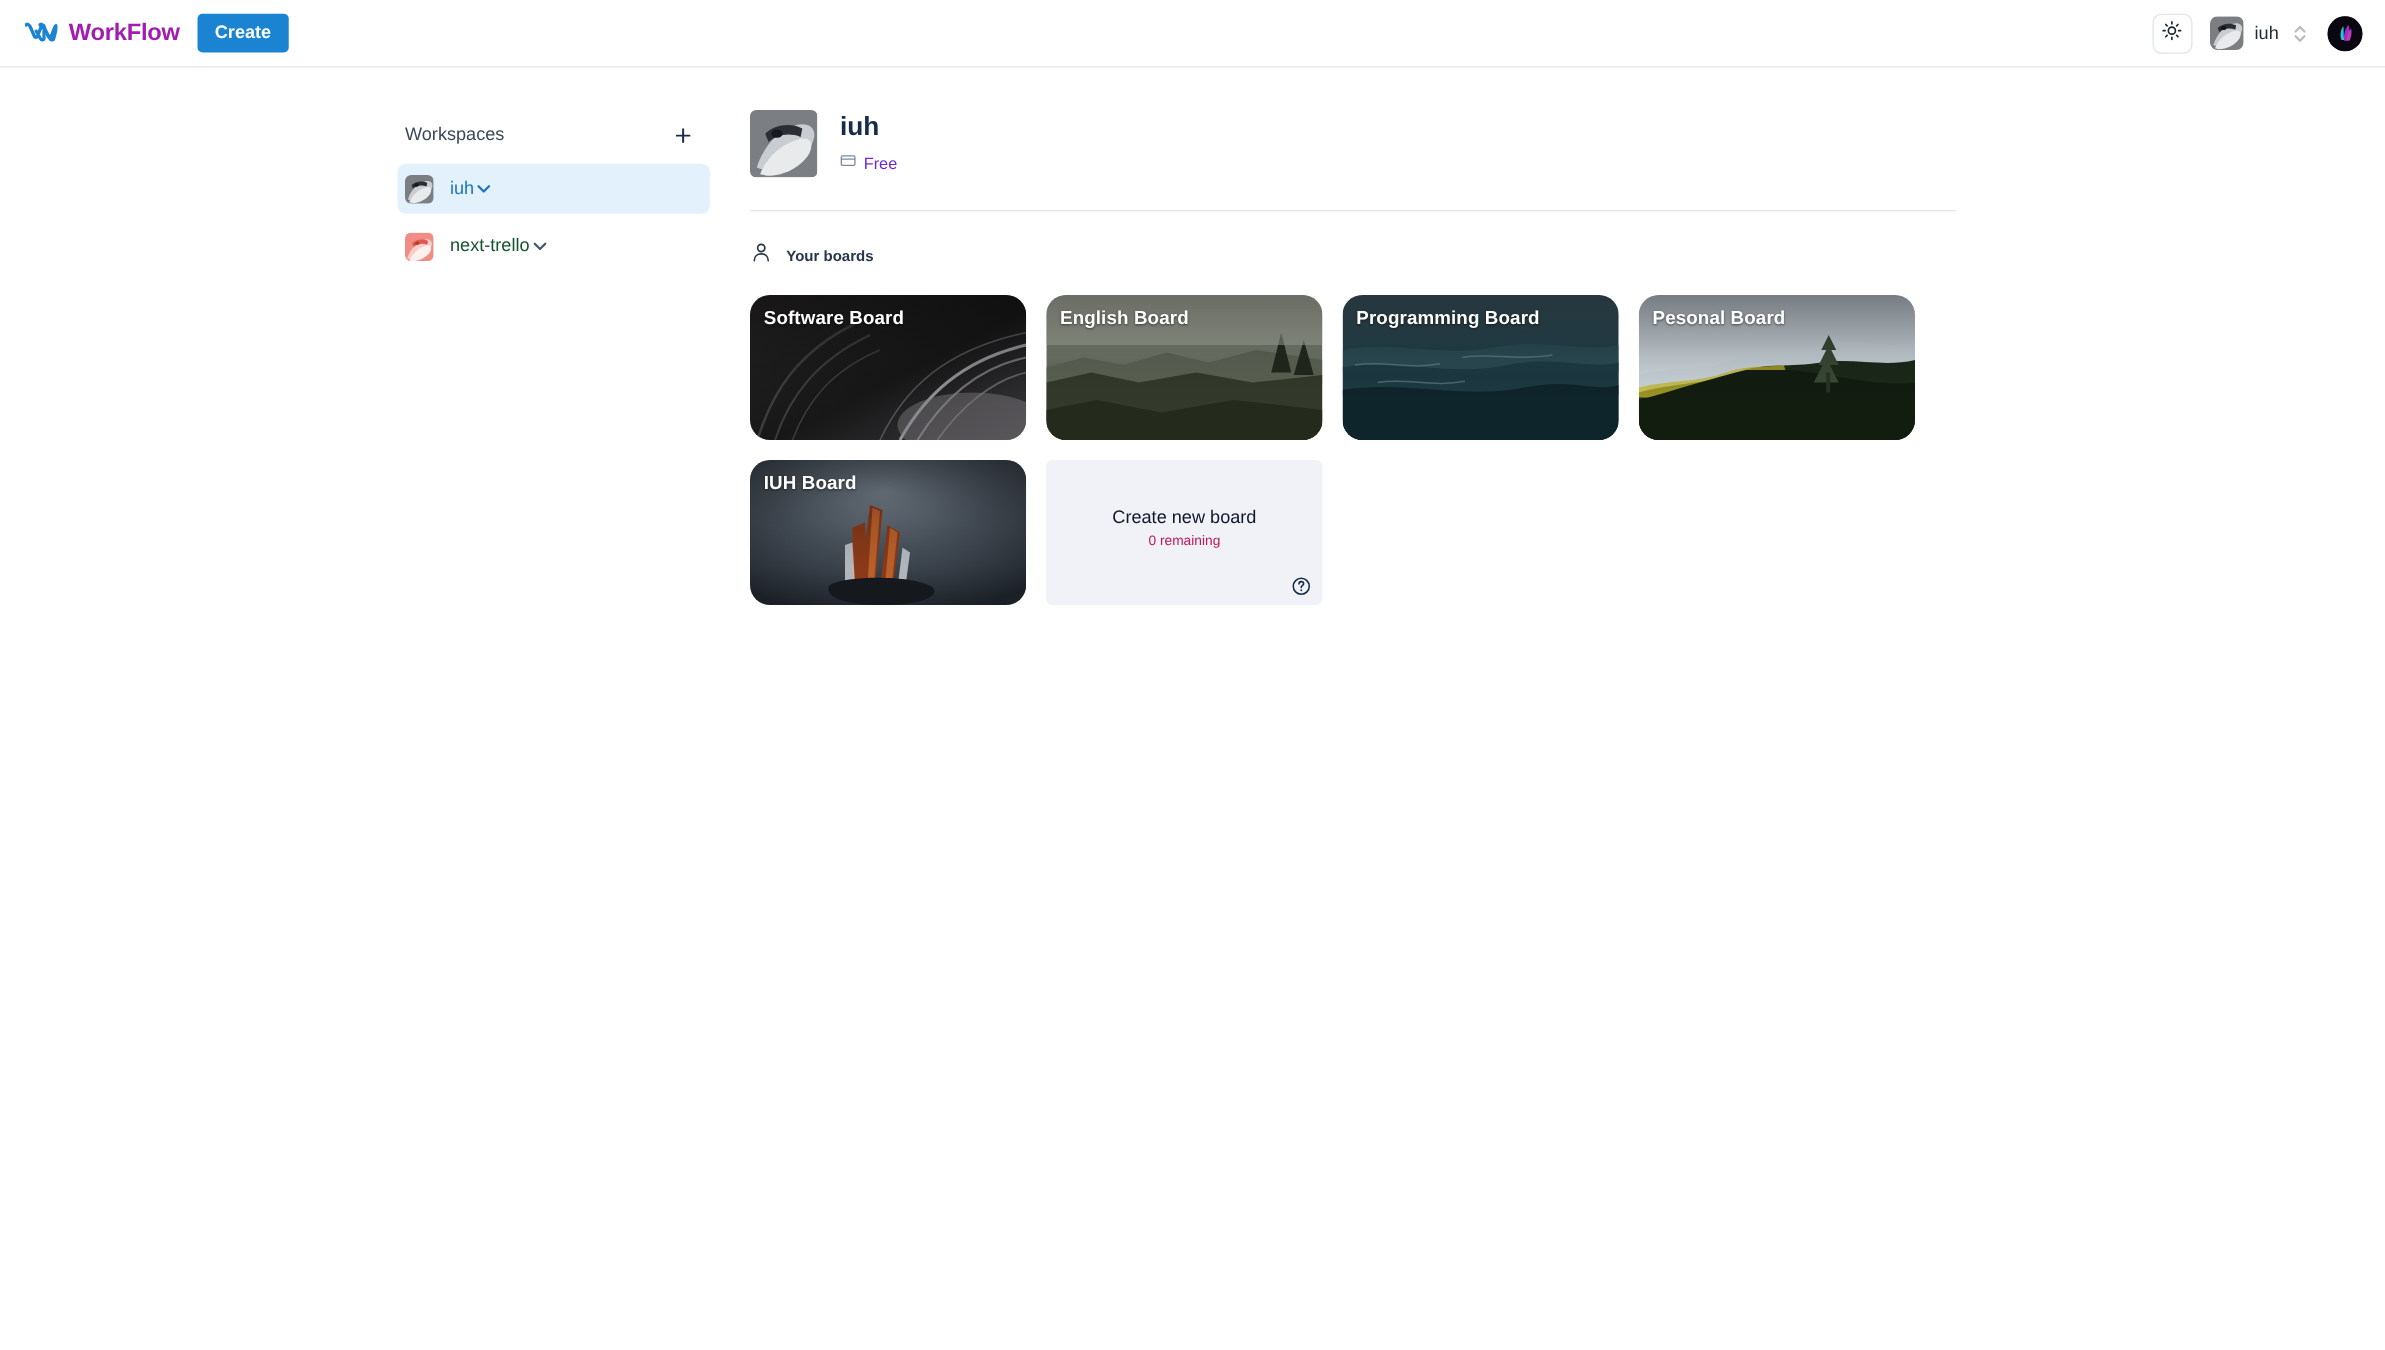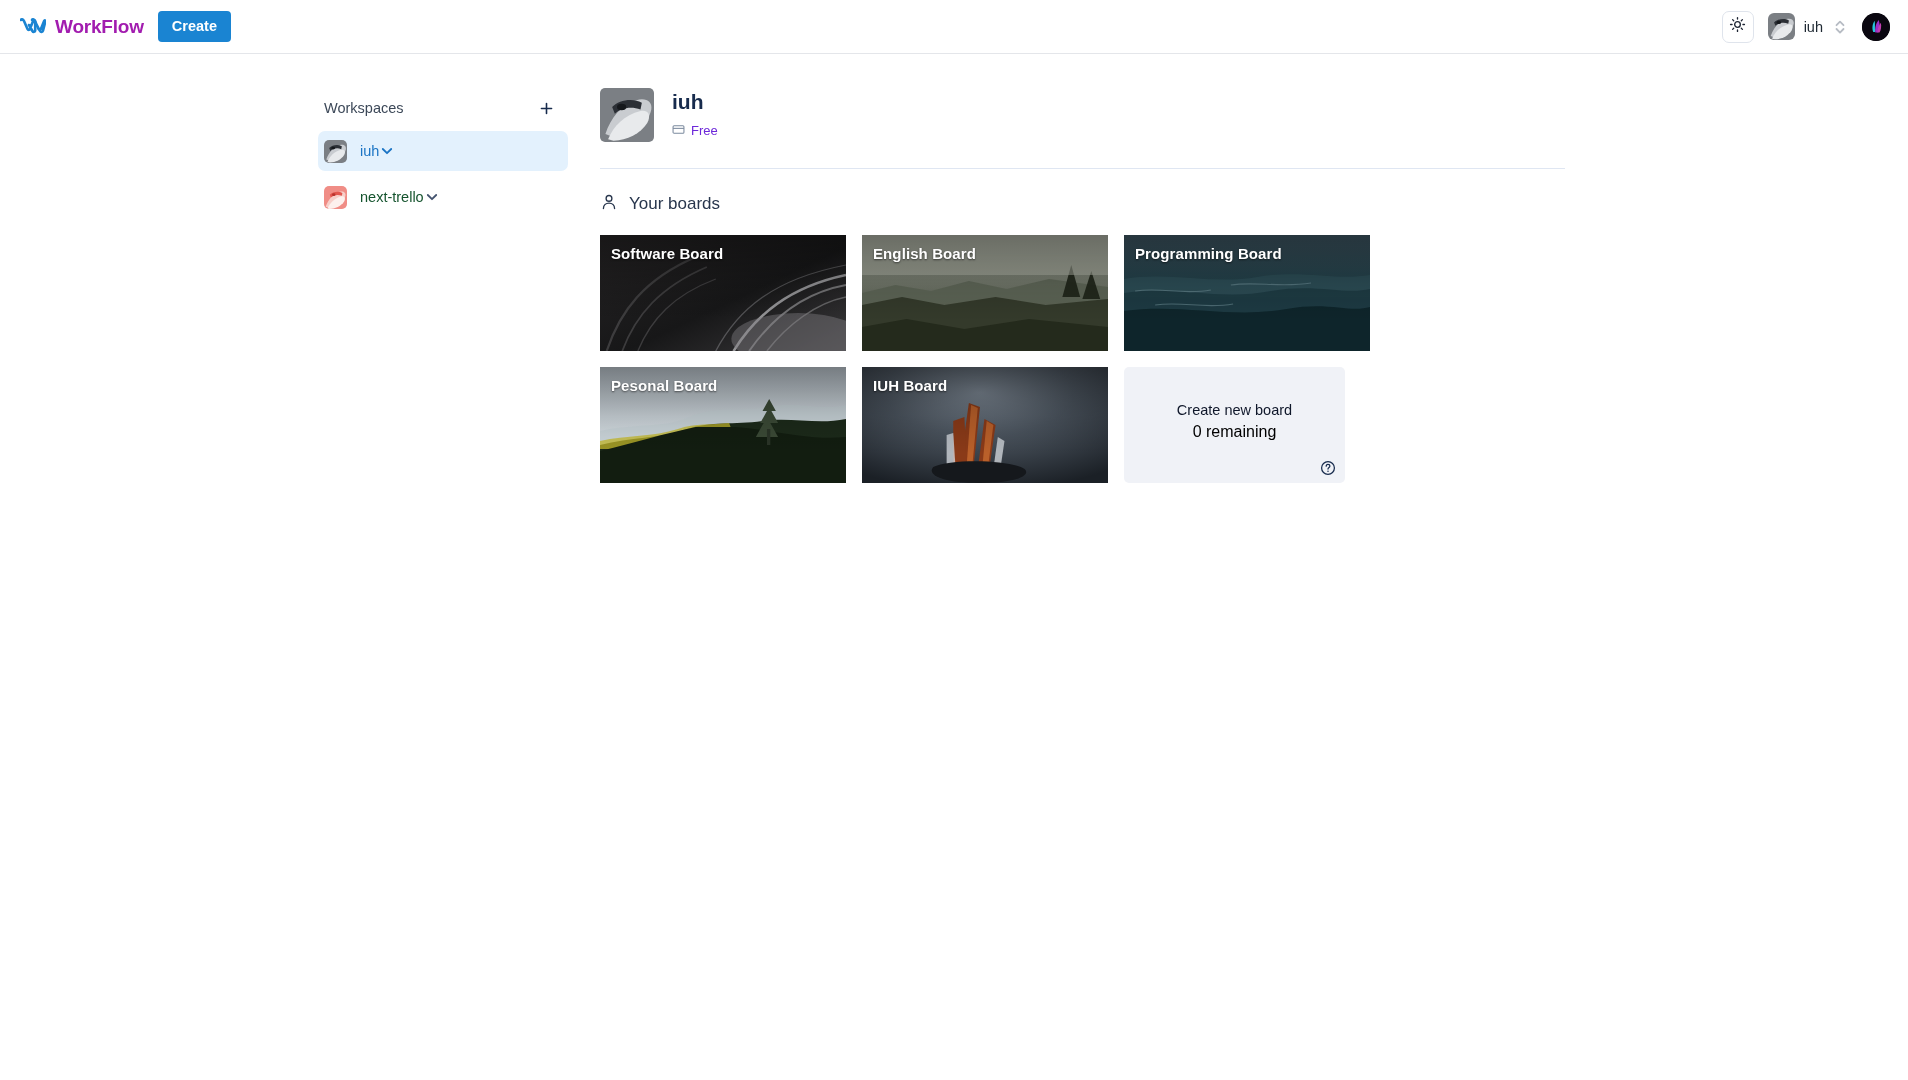--- a/index.html
+++ b/index.html
@@ -142,33 +142,33 @@
     display: flex; align-items: center; gap: 6px;
     margin-top: 7px;
   }
   .ws-header-plan-text { font-size: 13px; color: #6d28d9; }
 
   .section-head {
     display: flex; align-items: center; gap: 11px;
     margin-bottom: 20px;
   }
   .section-title {
-    font-size: 17px; font-weight: 400; color: #28364d;
+    font-size: 12px; font-weight: 700; color: #28364d;
   }
 
   .board-grid {
     display: flex;
     flex-wrap: wrap;
     gap: 16px;
     width: 948px;
   }
   .board-card {
-    width: 246px;
+    width: 221px;
     height: 116px;
-    border-radius: 0;
+    border-radius: 16px;
     position: relative;
     overflow: hidden;
     cursor: pointer;
     display: block;
   }
   .board-card .bg { position: absolute; inset: 0; }
   .board-card .shade {
     position: absolute; inset: 0;
     background: linear-gradient(180deg, rgba(0,0,0,0.36) 0%, rgba(0,0,0,0.12) 42%, rgba(0,0,0,0.0) 75%);
   }
@@ -188,21 +188,21 @@
     background: #f0f2f7;
     position: relative;
     cursor: pointer;
     display: flex;
     flex-direction: column;
     align-items: center;
     justify-content: center;
     padding-bottom: 8px;
   }
   .create-card-title { font-size: 14.5px; color: #0f172a; }
-  .create-card-sub { font-size: 16px; color: #000000; margin-top: 5px; }
+  .create-card-sub { font-size: 11px; color: #be185d; margin-top: 5px; }
   .create-card-help {
     position: absolute; right: 9px; bottom: 7px;
     width: 16px; height: 16px; cursor: pointer; display: block;
   }
 </style>
 </head>
 <body>
 
 <div class="navbar">
   <div class="nav-left">

